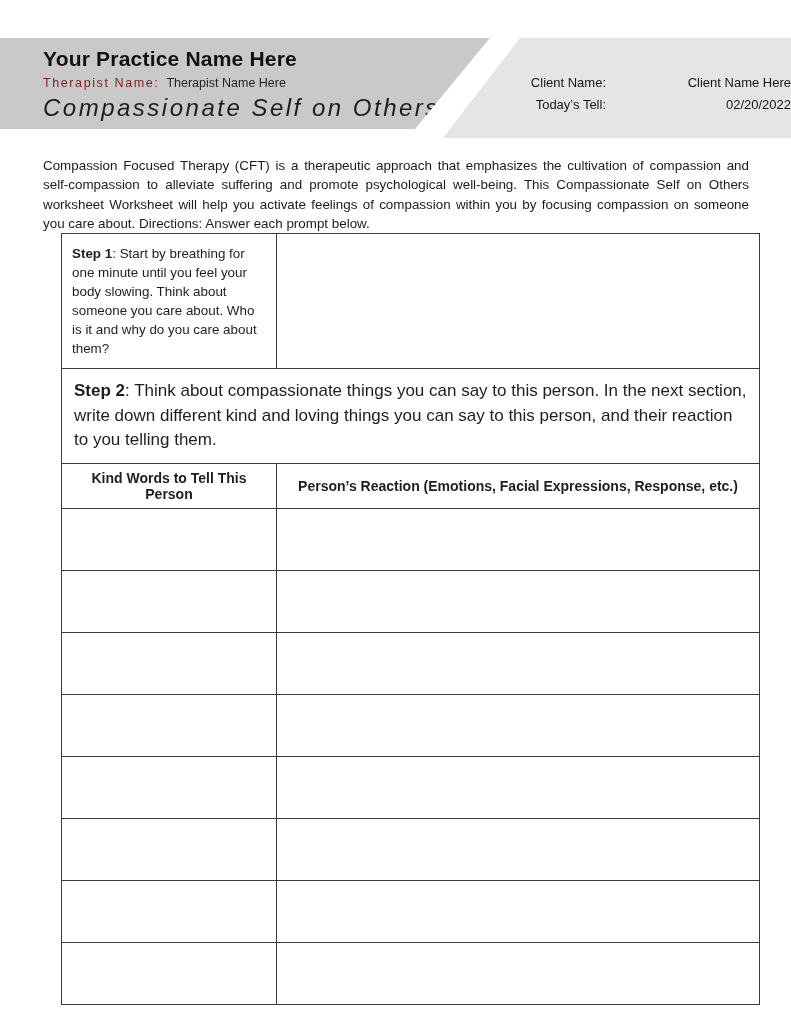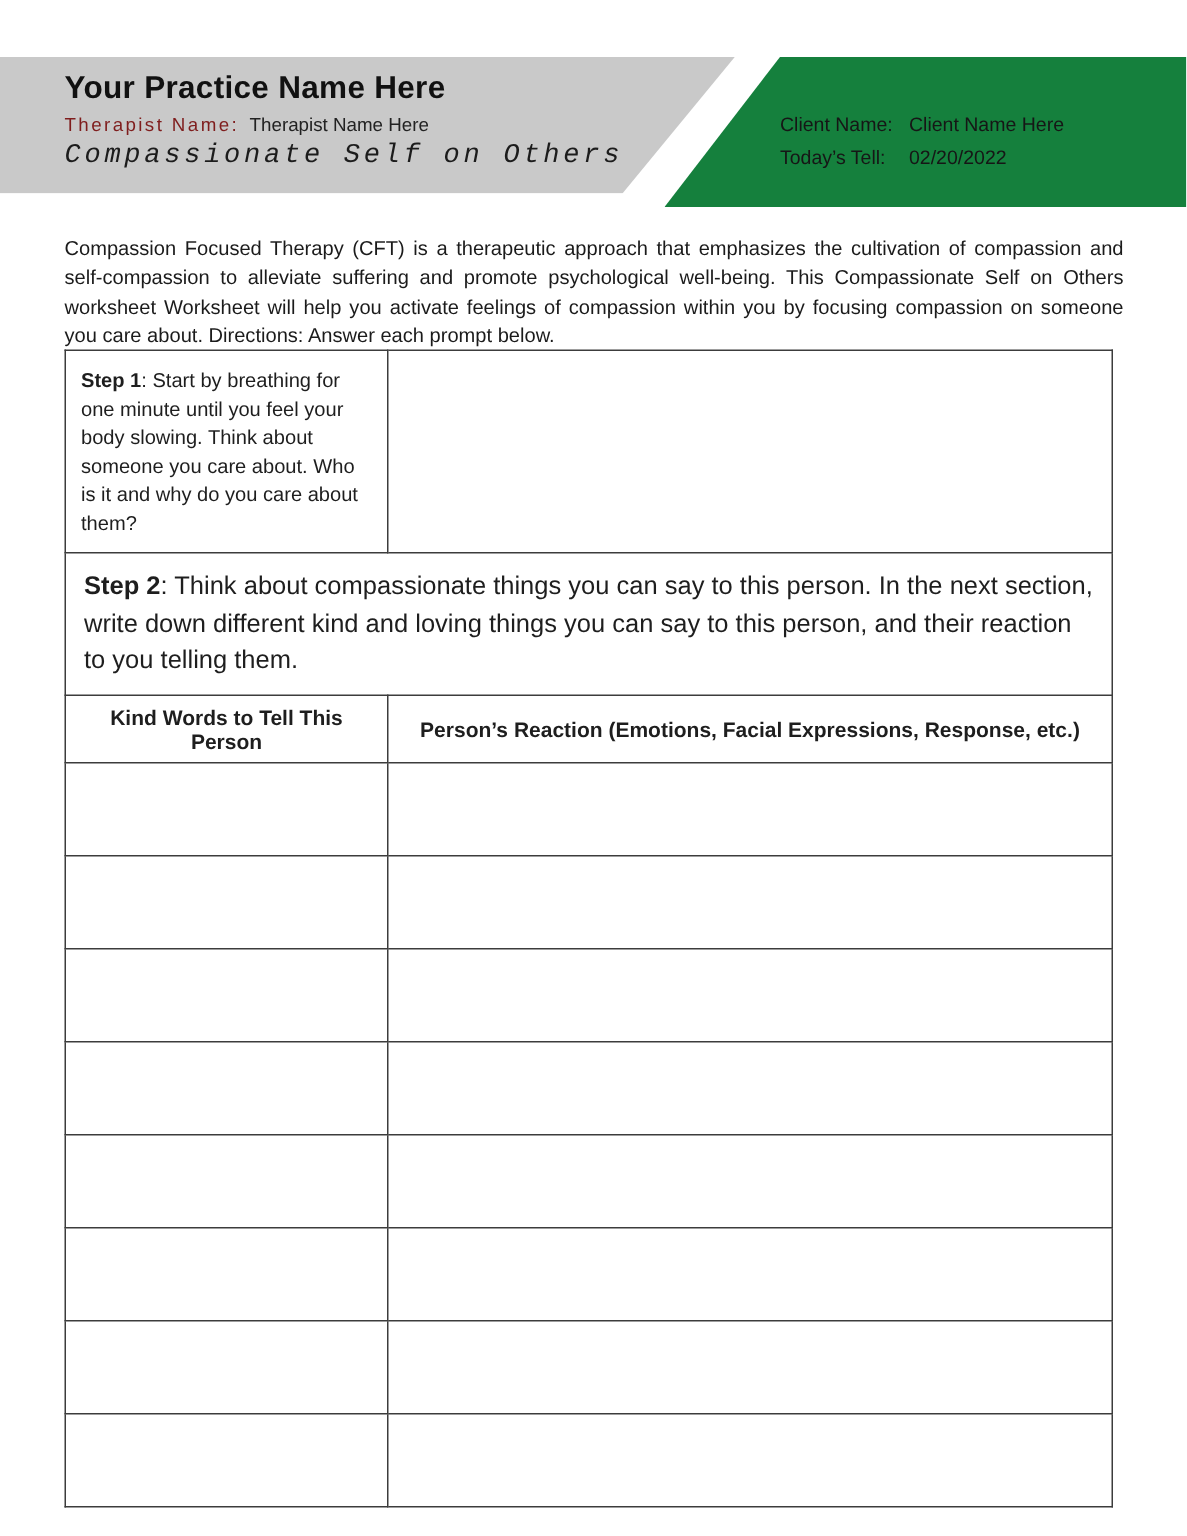--- a/index.html
+++ b/index.html
@@ -12,43 +12,44 @@
   
   .header { position:absolute; top:38px; left:0; width:791px; height:100px; }
   .header-left {
     position:absolute; left:0; top:0; width:520px; height:91px;
     background:#c9c9c9;
     clip-path:polygon(0 0, 94.2% 0, 79.8% 100%, 0 100%);
     padding:9px 0 0 43px;
   }
   .header-right {
     position:absolute; left:420px; top:0; width:371px; height:100px;
-    background:#15803d;
+    background:#e5e5e5;
     clip-path:polygon(26.95% 0, 100% 0, 100% 100%, 6.2% 100%);
     padding:37px 0 0 100px;
+    text-align:right;
   }
   .practice-name { font-size:21px; font-weight:bold; letter-spacing:.2px; color:#111; }
   .therapist-line { margin-top:5px; font-size:12.5px; color:#222; }
   .therapist-label { letter-spacing:1.6px; color:#7f1d1d; }
   .therapist-value { margin-left:7px; letter-spacing:0; }
   .worksheet-title {
-    margin-top:4px; font-family:Liberation Mono, monospace; font-style:italic;
-    font-size:18px; letter-spacing:2.5px; color:#1c1c1c;
+    margin-top:4px; font-family:Liberation Sans, sans-serif; font-style:italic;
+    font-size:24px; letter-spacing:2.5px; color:#1c1c1c;
   }
   .meta-grid { display:grid; grid-template-columns:86px auto; row-gap:7px; font-size:13px; color:#161616; }
 
   
   .intro {
     position:absolute; top:156px; left:43px; width:706px;
     font-size:13.4px; line-height:1.44; text-align:justify; color:#1b1b1b;
   }
 
   
   .worksheet-table {
-    position:absolute; top:233px; left:43px; width:698px;
+    position:absolute; top:233px; left:61px; width:698px;
     border-collapse:collapse; table-layout:fixed;
   }
   .worksheet-table td, .worksheet-table th { border:1.6px solid #3c3c3c; background:#fff; }
   .row-step1 td { height:129px; }
   .prompt-cell { padding:10px 9px 10px 10px; font-size:13.4px; line-height:1.42; vertical-align:middle; }
   .row-step2 td { height:76px; padding:10px 12px; font-size:17px; line-height:1.45; vertical-align:middle; }
   .row-colhead th { height:45px; font-size:14px; font-weight:bold; text-align:center; vertical-align:middle; padding:4px 8px; }
   .answer-rows tr { height:62px; }
   .b { font-weight:bold; }
 </style>

